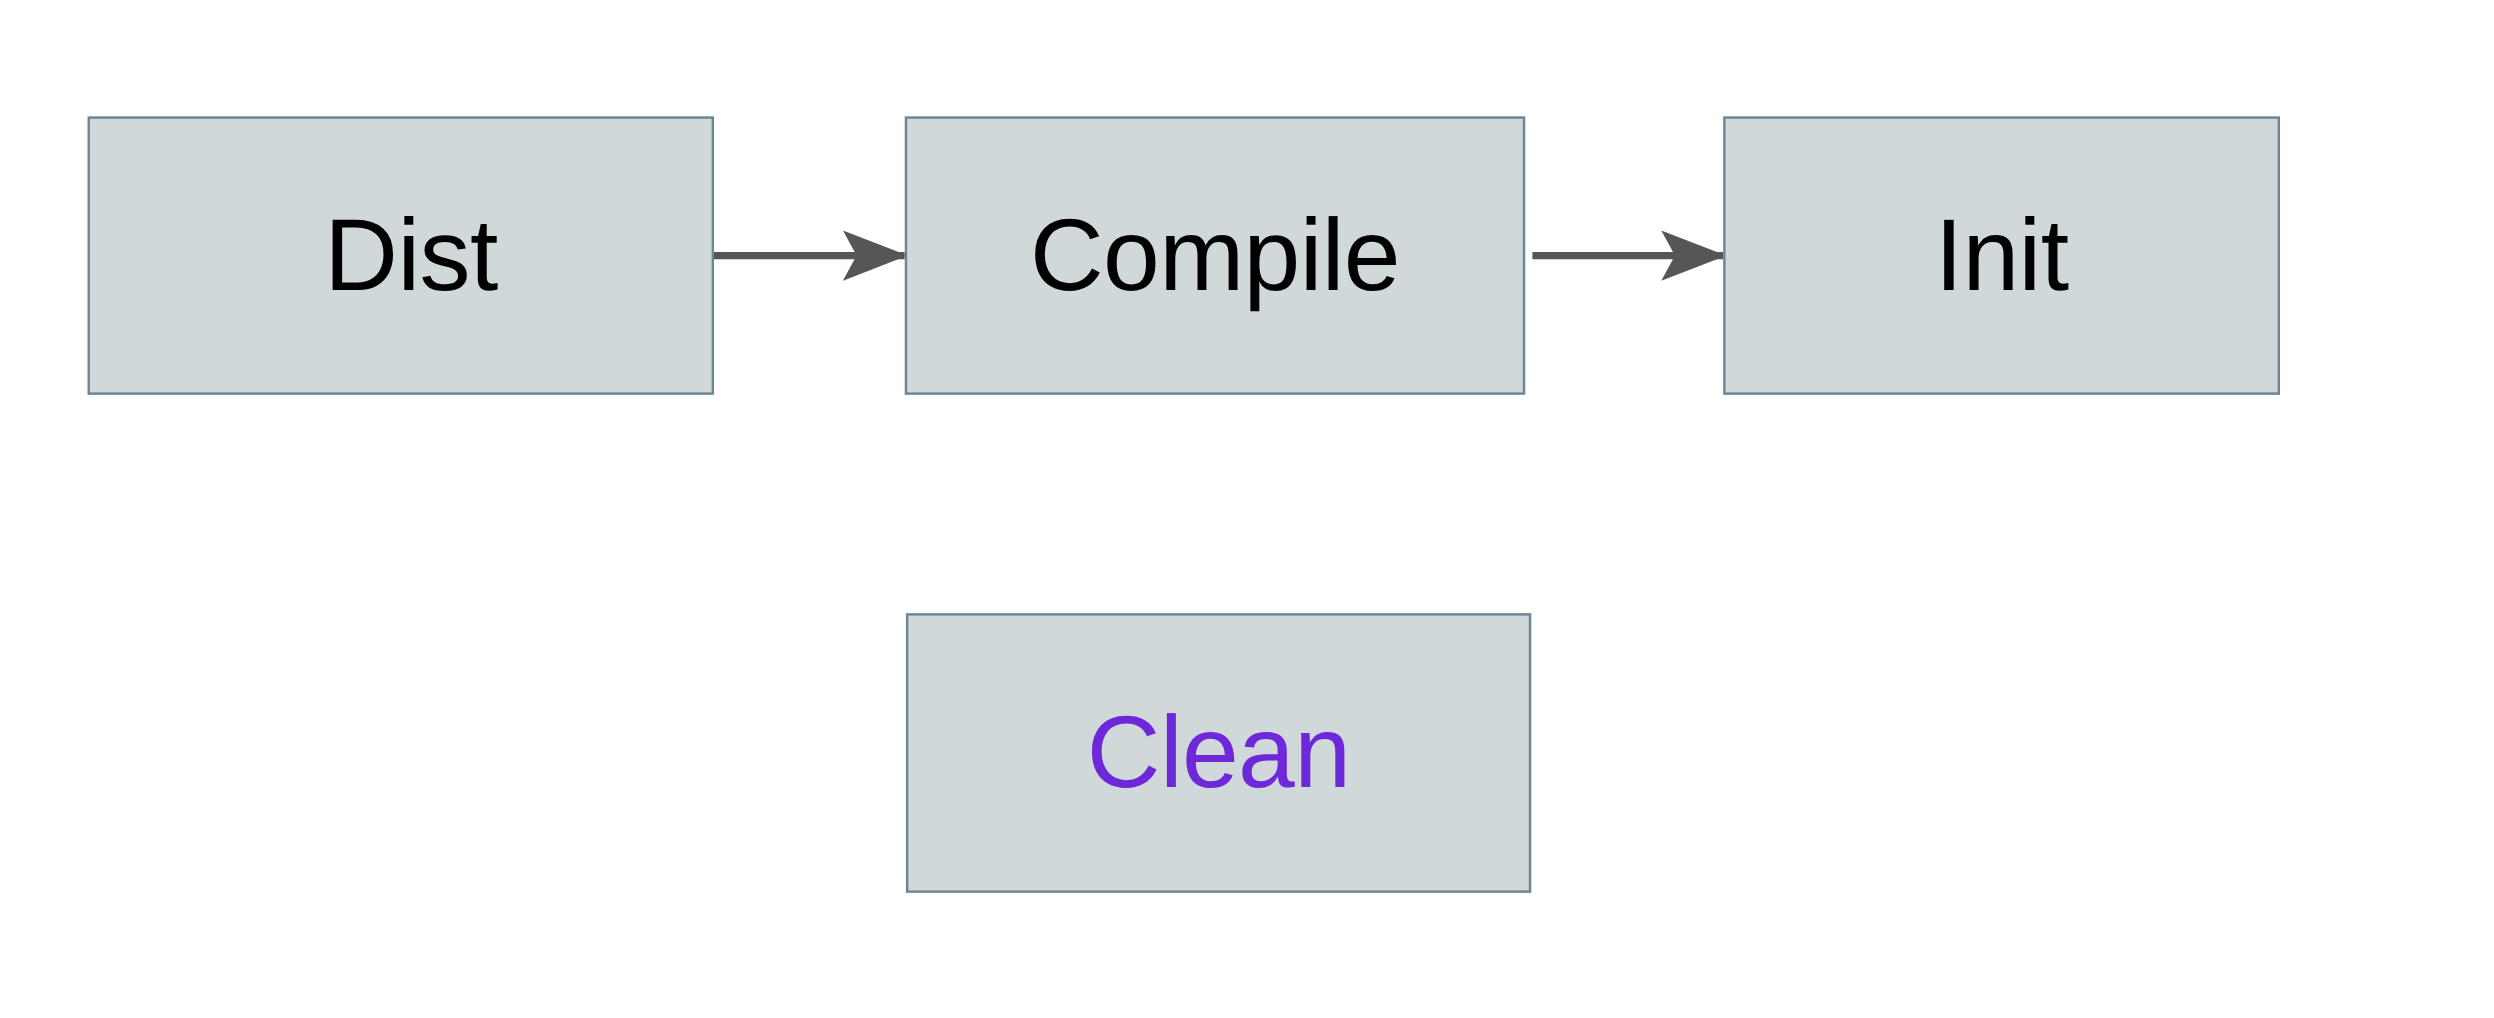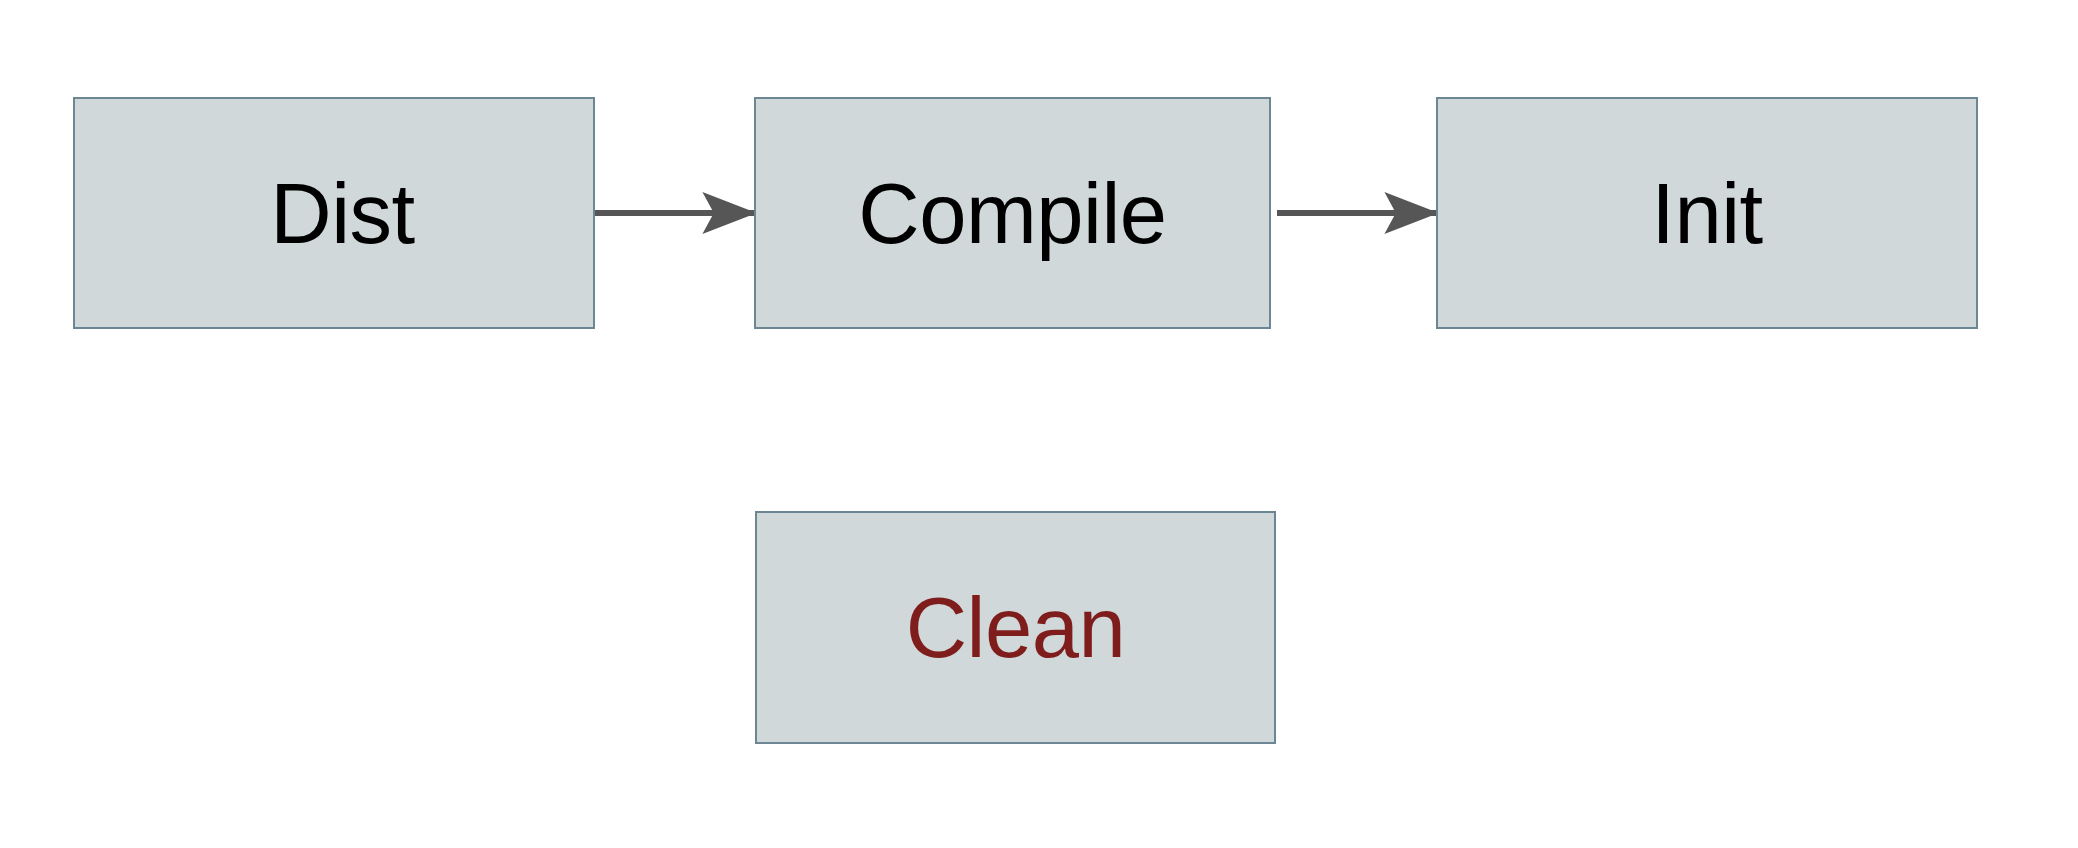--- a/index.html
+++ b/index.html
@@ -62,21 +62,21 @@
       </g>
   </svg>
 
   <div id="nodes-group">
       <div class="node" style="left: 73px; top: 97px; width: 522px; height: 232px; background: rgb(208, 216, 218); border: 2px solid rgb(109, 134, 148);">
         <span class="node-label" style="font-size: 85px; color: rgb(0, 0, 0); margin-left: 17px;">Dist</span>
       </div>
       <div class="node" style="left: 754px; top: 97px; width: 517px; height: 232px; background: rgb(208, 216, 218); border: 2px solid rgb(109, 134, 148);">
         <span class="node-label" style="font-size: 85px; color: rgb(0, 0, 0);">Compile</span>
       </div>
-      <div class="node" style="left: 1436px; top: 97px; width: 542px; height: 232px; background: rgb(208, 216, 218); border: 2px solid rgb(109, 134, 148); text-align: center;">
+      <div class="node" style="left: 1436px; top: 97px; width: 464px; height: 232px; background: rgb(208, 216, 218); border: 2px solid rgb(109, 134, 148); text-align: center;">
         <span class="node-label" style="font-size: 85px; color: rgb(0, 0, 0);">Init</span>
       </div>
       <div class="node" style="left: 755px; top: 511px; width: 521px; height: 233px; background: rgb(208, 216, 218); border: 2px solid rgb(109, 134, 148);">
-        <span class="node-label" style="font-size: 85px; color: #7f1d1d;">Clean</span>
+        <span class="node-label" style="font-size: 85px; color: #6d28d9;">Clean</span>
       </div>
     </div>
 
 </div>
 
 </body></html>

